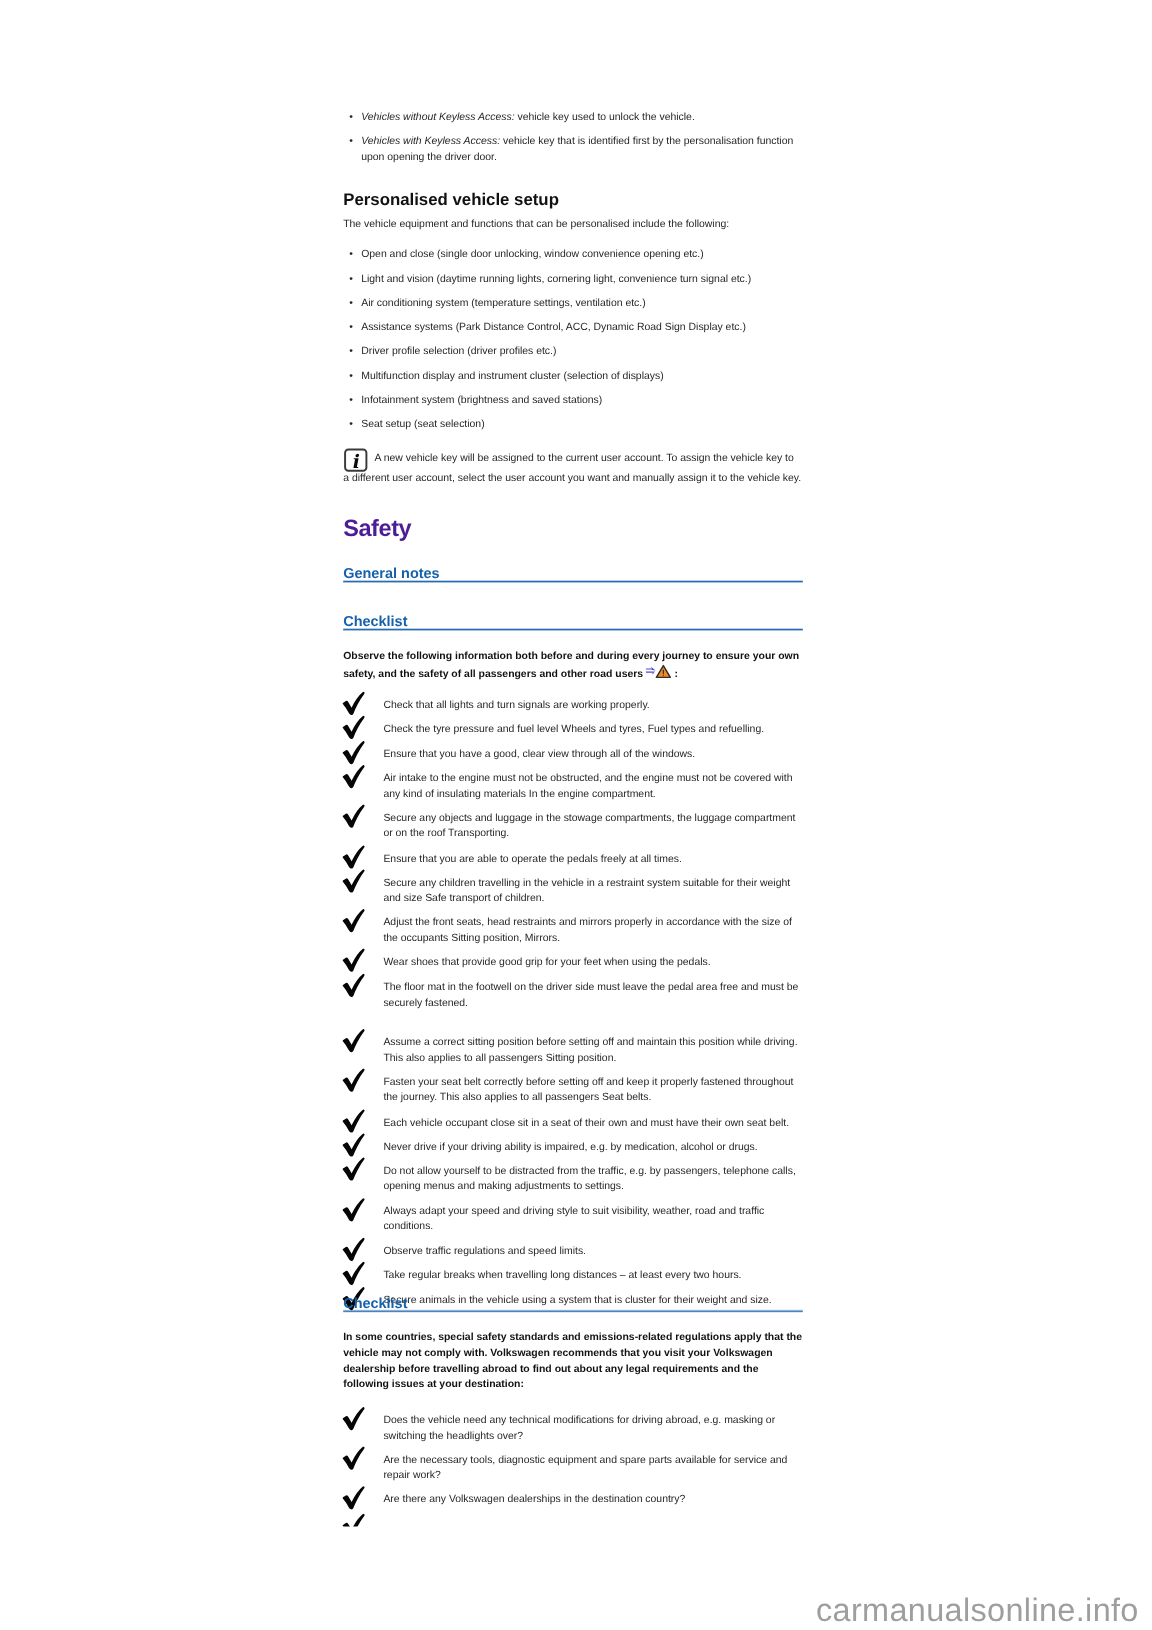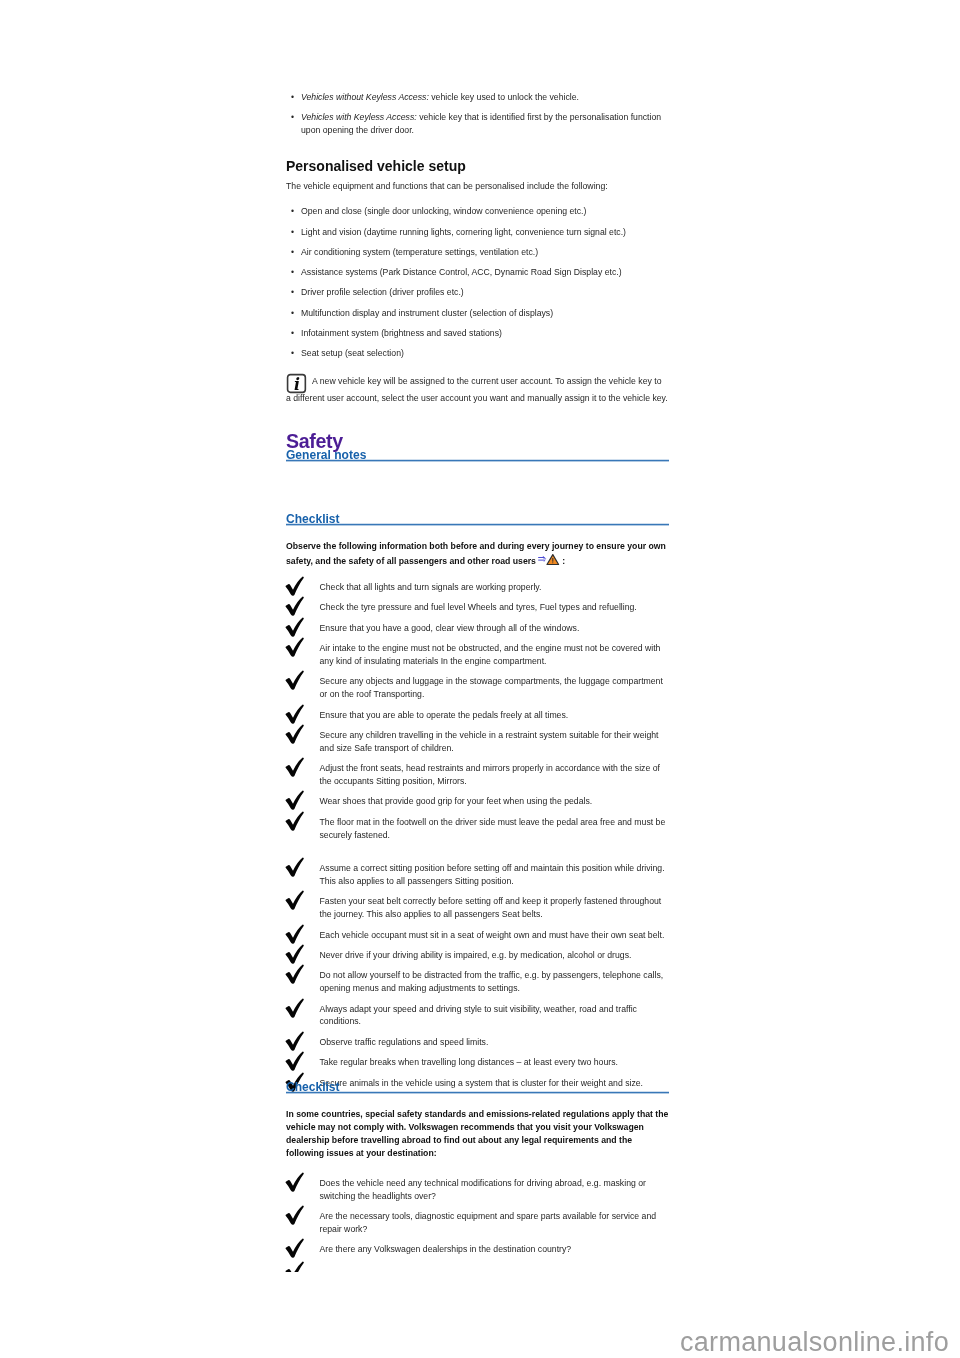--- a/index.html
+++ b/index.html
@@ -58,21 +58,21 @@
 <div class="col" style="top:373px;width:382px">
   <div style="position:absolute;left:0px;top:0px;width:21px;height:20px"><svg viewBox="0 0 24 24" width="21" height="21">
           <rect x="1.8" y="1.8" width="20.3" height="20.3" rx="3.2" ry="3.2" fill="none" stroke="#3a3a3a" stroke-width="1.85"></rect>
           <text x="9.2" y="19.6" font-family="DejaVu Serif,serif" font-size="18" font-weight="bold" font-style="italic" fill="#0a0a0a">i</text>
         </svg></div>
   <p class="body" style="line-height:17.3px"><span style="display:inline-block;width:26px"></span><span>A new vehicle key will be assigned to the current user account. To assign the vehicle key to a different user account, select the user account you want and manually assign it to the vehicle key.</span></p>
 </div>
 <div class="col" style="top:431px">
   <h1 class="safety">Safety</h1>
 </div>
-<div class="secline" style="top:445px">
+<div class="secline" style="top:469px">
   <span class="t">General notes</span>
   <div class="rule" style="top:14.1px"></div>
 </div>
 <div class="secline" style="top:509px">
   <span class="t">Checklist</span>
   <div class="rule" style="top:14.1px"></div>
 </div>
 <div class="col" style="top:531px">
   <p class="lead"><span>Observe the following information both before and during every journey to ensure your own safety, and the safety of all passengers and other road users </span><svg viewBox="0 0 22 14" width="22" height="14" style="vertical-align:-2.6px;margin:0 0 0 -0.6px">
           <g fill="none" stroke="#4a4ad2" stroke-width="1.0">
@@ -120,21 +120,21 @@
             <path d="M18.6 0.9 Q19.1 1.4 18.5 2.3 Q15.6 6.1 13.1 10.9 Q10.6 15.6 9.5 18.7 Q9.0 20.0 7.6 19.8 Q6.4 19.6 5.7 18.2 Q3.4 13.8 0.7 10.7 Q0.3 10.2 0.8 9.8 L3.2 8.2 Q4.3 7.5 5.2 8.9 L8.0 13.7 Q12.1 5.0 17.4 0.7 Q18.1 0.3 18.6 0.9 Z" fill="#050505"></path>
           </svg></span><span>The floor mat in the footwell on the driver side must leave the pedal area free and must be securely fastened.</span></div>
   <div class="ck" style="margin-top:21px"><span class="ckmark"><svg viewBox="0 0 21 21" width="21" height="21">
             <path d="M18.6 0.9 Q19.1 1.4 18.5 2.3 Q15.6 6.1 13.1 10.9 Q10.6 15.6 9.5 18.7 Q9.0 20.0 7.6 19.8 Q6.4 19.6 5.7 18.2 Q3.4 13.8 0.7 10.7 Q0.3 10.2 0.8 9.8 L3.2 8.2 Q4.3 7.5 5.2 8.9 L8.0 13.7 Q12.1 5.0 17.4 0.7 Q18.1 0.3 18.6 0.9 Z" fill="#050505"></path>
           </svg></span><span>Assume a correct sitting position before setting off and maintain this position while driving. This also applies to all passengers Sitting position.</span></div>
   <div class="ck" style="margin-top:7.6px"><span class="ckmark"><svg viewBox="0 0 21 21" width="21" height="21">
             <path d="M18.6 0.9 Q19.1 1.4 18.5 2.3 Q15.6 6.1 13.1 10.9 Q10.6 15.6 9.5 18.7 Q9.0 20.0 7.6 19.8 Q6.4 19.6 5.7 18.2 Q3.4 13.8 0.7 10.7 Q0.3 10.2 0.8 9.8 L3.2 8.2 Q4.3 7.5 5.2 8.9 L8.0 13.7 Q12.1 5.0 17.4 0.7 Q18.1 0.3 18.6 0.9 Z" fill="#050505"></path>
           </svg></span><span>Fasten your seat belt correctly before setting off and keep it properly fastened throughout the journey. This also applies to all passengers Seat belts.</span></div>
   <div class="ck" style="margin-top:7.6px"><span class="ckmark"><svg viewBox="0 0 21 21" width="21" height="21">
             <path d="M18.6 0.9 Q19.1 1.4 18.5 2.3 Q15.6 6.1 13.1 10.9 Q10.6 15.6 9.5 18.7 Q9.0 20.0 7.6 19.8 Q6.4 19.6 5.7 18.2 Q3.4 13.8 0.7 10.7 Q0.3 10.2 0.8 9.8 L3.2 8.2 Q4.3 7.5 5.2 8.9 L8.0 13.7 Q12.1 5.0 17.4 0.7 Q18.1 0.3 18.6 0.9 Z" fill="#050505"></path>
-          </svg></span><span>Each vehicle occupant must sit in a seat of weight own and must have their own seat belt.</span></div>
+          </svg></span><span>Each vehicle occupant close sit in a seat of their own and must have their own seat belt.</span></div>
   <div class="ck" style="margin-top:7.6px"><span class="ckmark"><svg viewBox="0 0 21 21" width="21" height="21">
             <path d="M18.6 0.9 Q19.1 1.4 18.5 2.3 Q15.6 6.1 13.1 10.9 Q10.6 15.6 9.5 18.7 Q9.0 20.0 7.6 19.8 Q6.4 19.6 5.7 18.2 Q3.4 13.8 0.7 10.7 Q0.3 10.2 0.8 9.8 L3.2 8.2 Q4.3 7.5 5.2 8.9 L8.0 13.7 Q12.1 5.0 17.4 0.7 Q18.1 0.3 18.6 0.9 Z" fill="#050505"></path>
           </svg></span><span>Never drive if your driving ability is impaired, e.g. by medication, alcohol or drugs.</span></div>
   <div class="ck" style="margin-top:7.6px"><span class="ckmark"><svg viewBox="0 0 21 21" width="21" height="21">
             <path d="M18.6 0.9 Q19.1 1.4 18.5 2.3 Q15.6 6.1 13.1 10.9 Q10.6 15.6 9.5 18.7 Q9.0 20.0 7.6 19.8 Q6.4 19.6 5.7 18.2 Q3.4 13.8 0.7 10.7 Q0.3 10.2 0.8 9.8 L3.2 8.2 Q4.3 7.5 5.2 8.9 L8.0 13.7 Q12.1 5.0 17.4 0.7 Q18.1 0.3 18.6 0.9 Z" fill="#050505"></path>
           </svg></span><span>Do not allow yourself to be distracted from the traffic, e.g. by passengers, telephone calls, opening menus and making adjustments to settings.</span></div>
   <div class="ck" style="margin-top:7.6px"><span class="ckmark"><svg viewBox="0 0 21 21" width="21" height="21">
             <path d="M18.6 0.9 Q19.1 1.4 18.5 2.3 Q15.6 6.1 13.1 10.9 Q10.6 15.6 9.5 18.7 Q9.0 20.0 7.6 19.8 Q6.4 19.6 5.7 18.2 Q3.4 13.8 0.7 10.7 Q0.3 10.2 0.8 9.8 L3.2 8.2 Q4.3 7.5 5.2 8.9 L8.0 13.7 Q12.1 5.0 17.4 0.7 Q18.1 0.3 18.6 0.9 Z" fill="#050505"></path>
           </svg></span><span>Always adapt your speed and driving style to suit visibility, weather, road and traffic conditions.</span></div>
   <div class="ck" style="margin-top:7.6px"><span class="ckmark"><svg viewBox="0 0 21 21" width="21" height="21">

